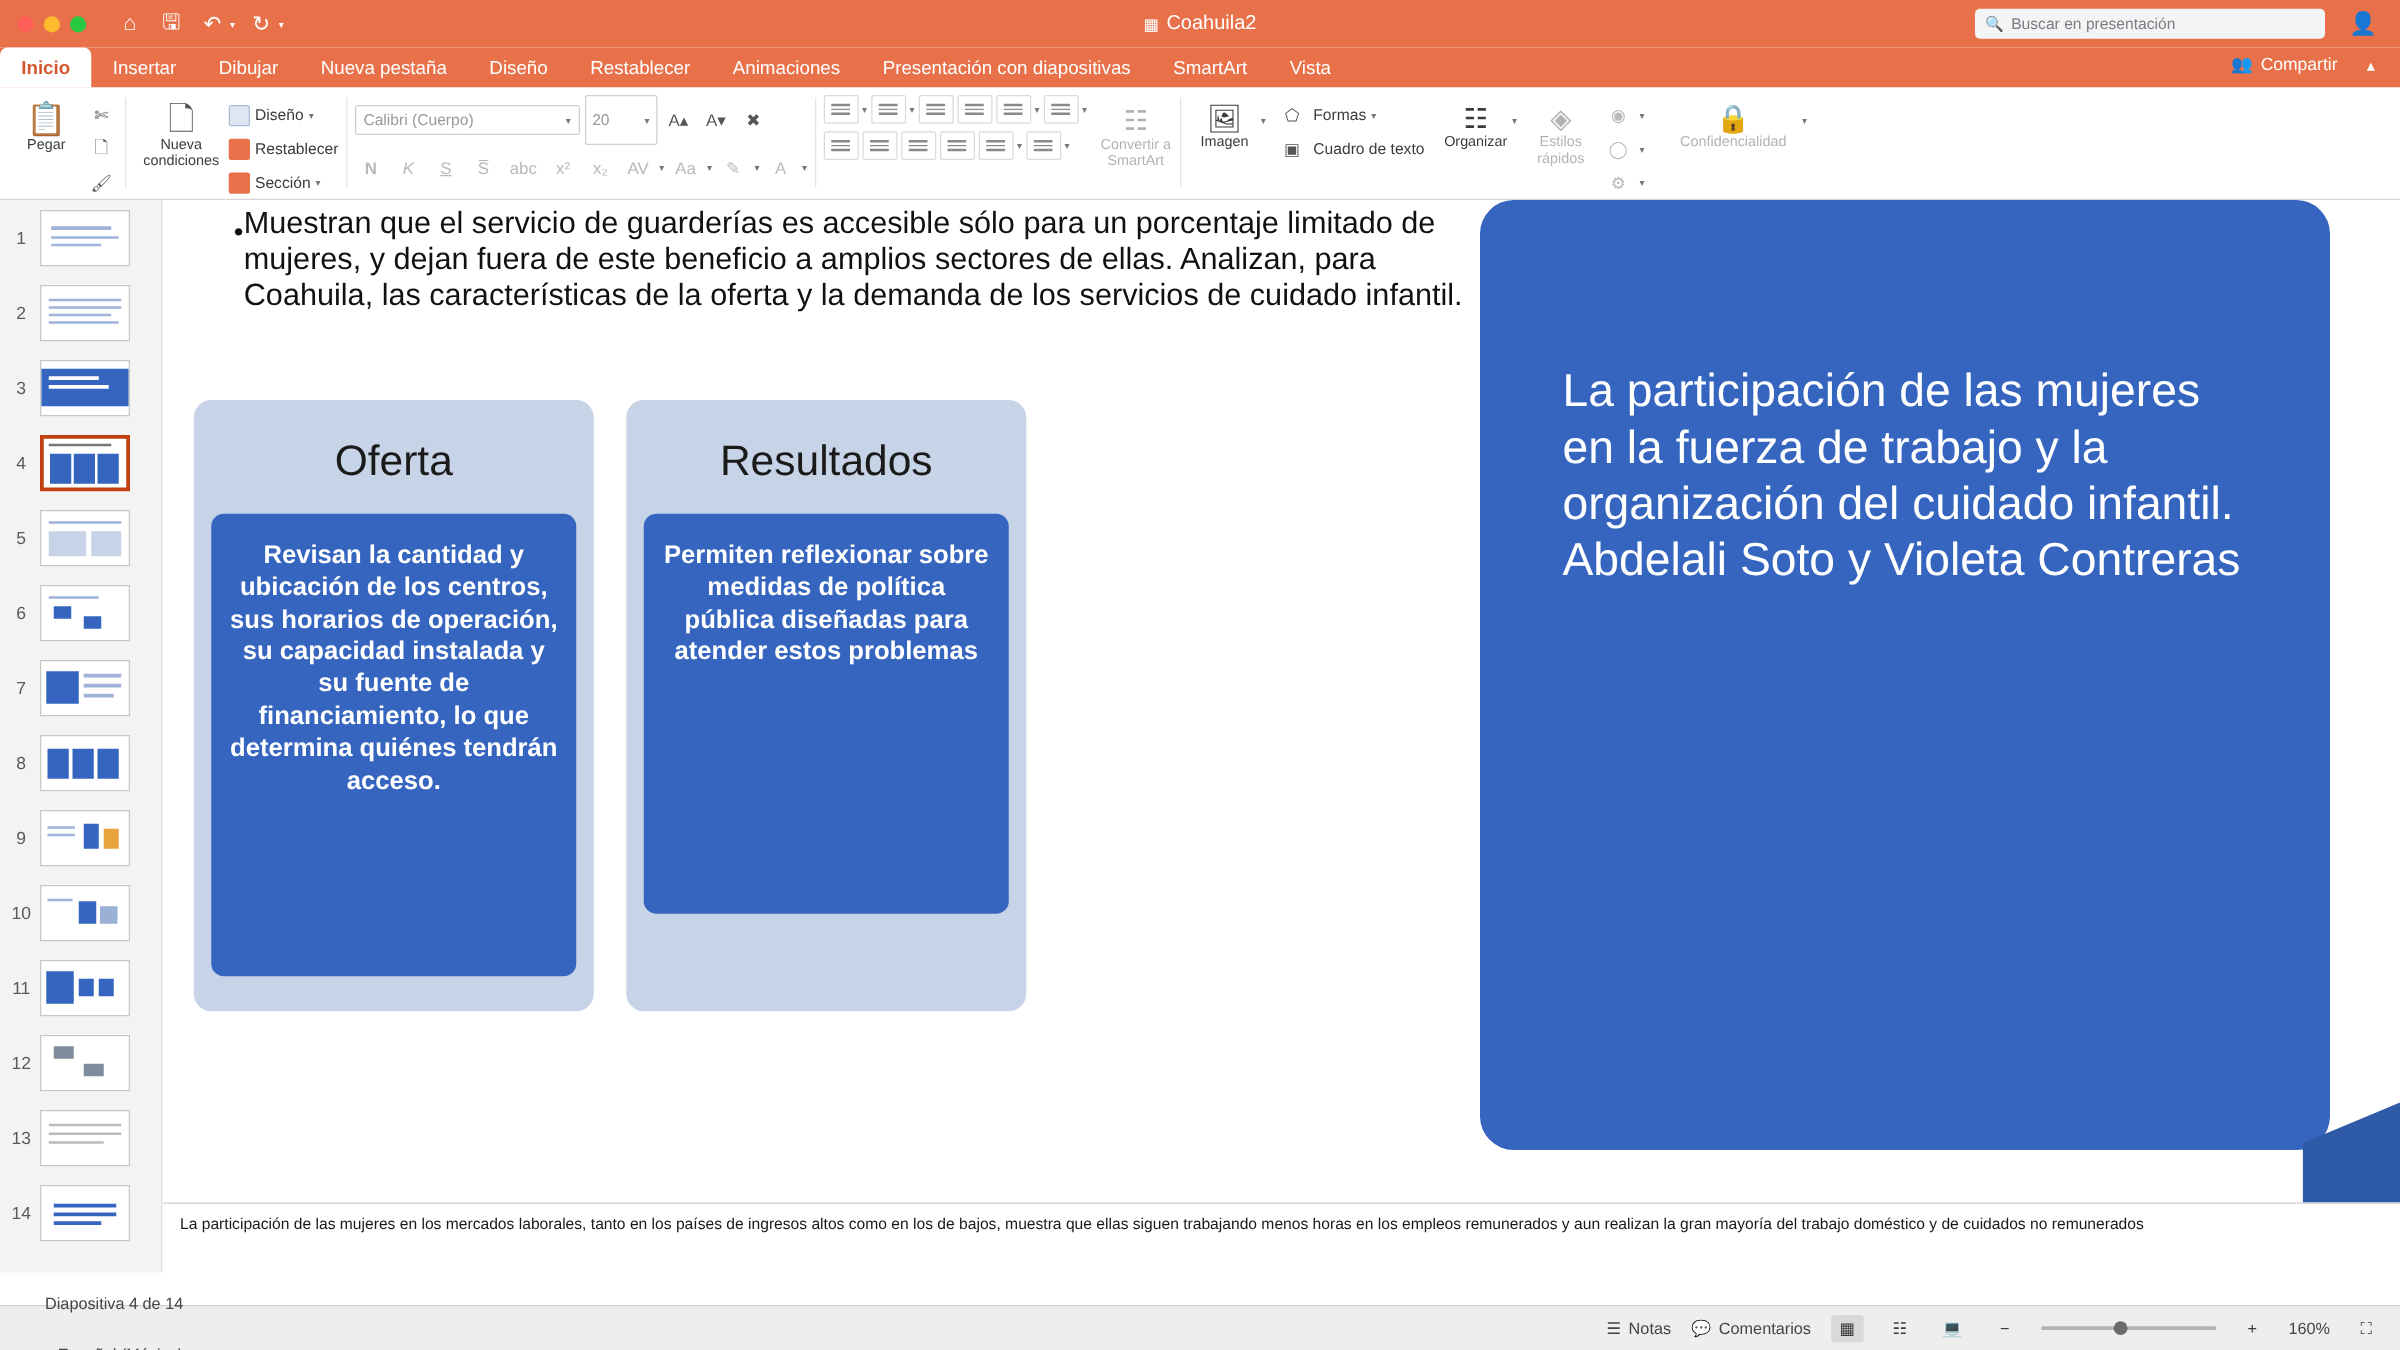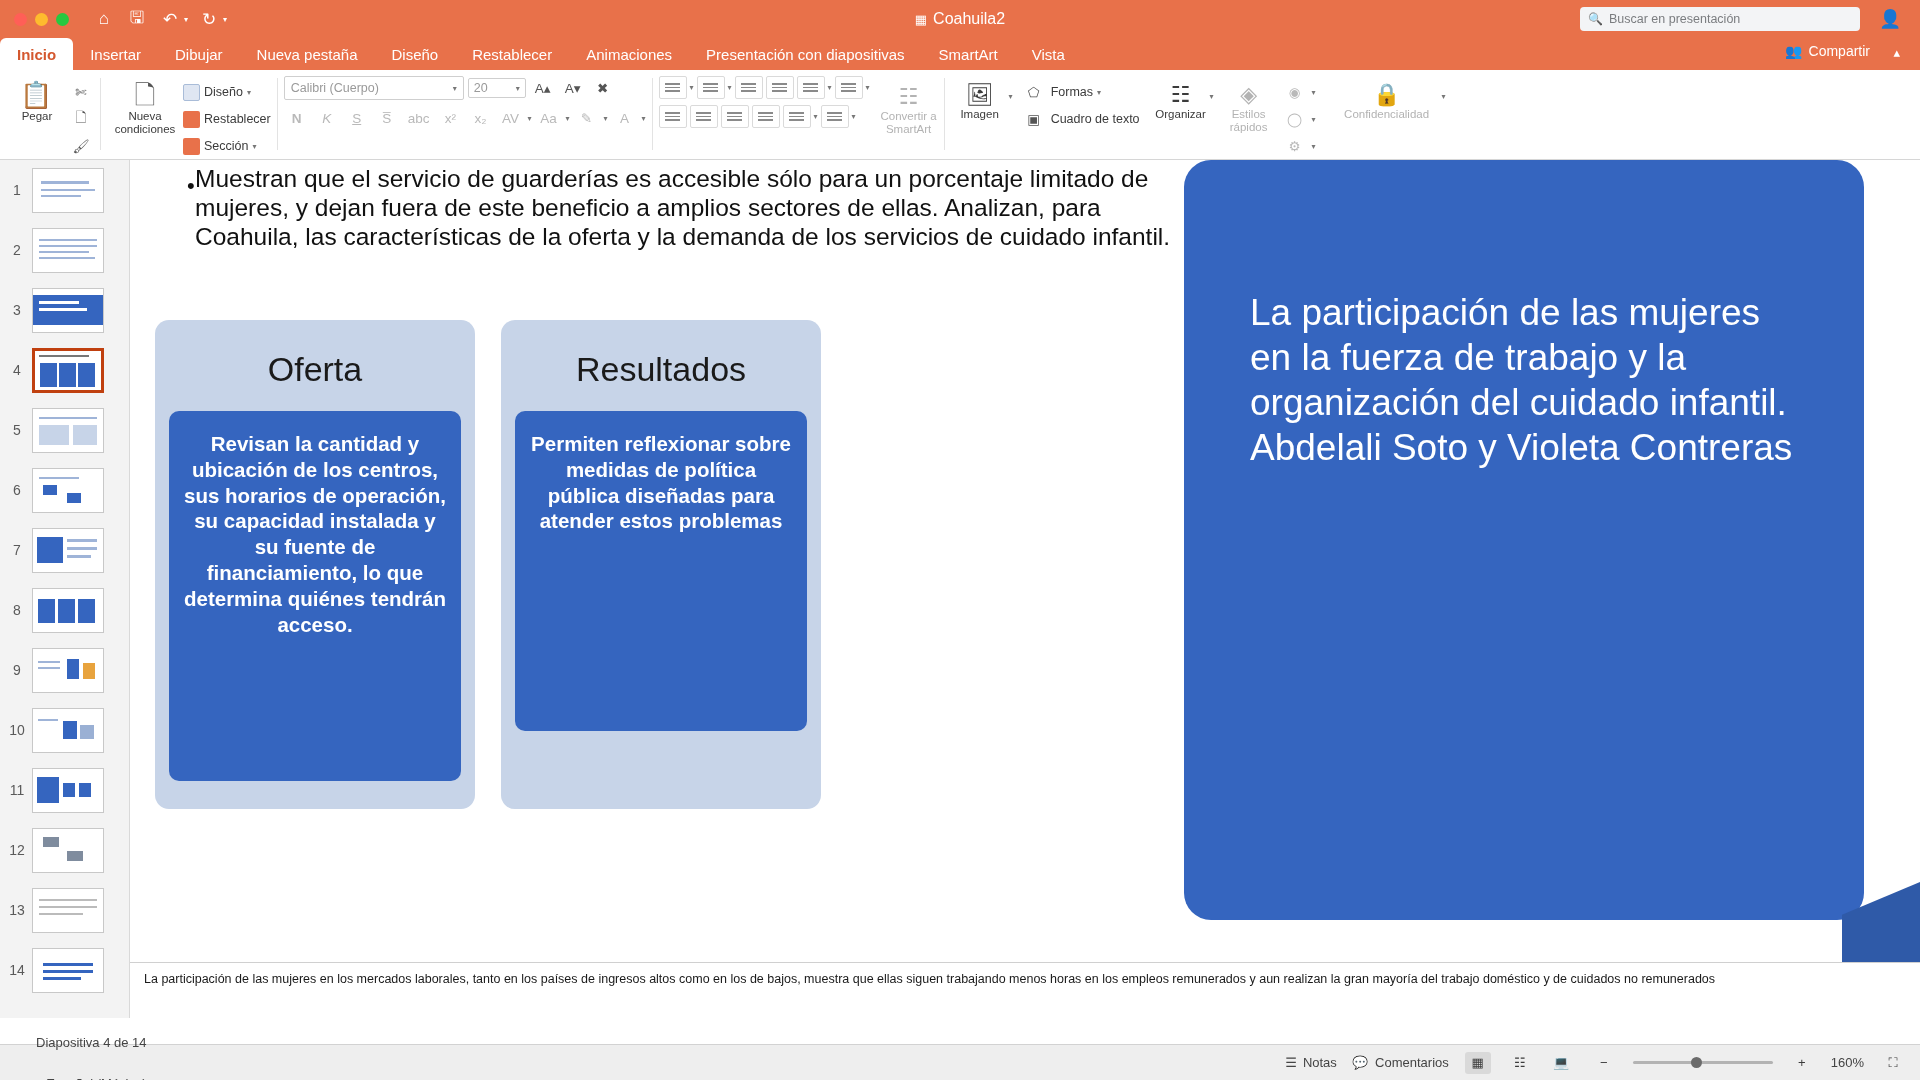--- a/index.html
+++ b/index.html
@@ -86,21 +86,21 @@
   .stack { display: flex; flex-direction: column; gap: 3px; padding-top: 6px; }
 
   .font-area { padding-top: 6px; }
   .font-row { display: flex; align-items: center; gap: 4px; margin-bottom: 6px; }
   .font-name {
     width: 180px; height: 24px; border: 1px solid #cfcfcf; border-radius: 2px;
     display: flex; align-items: center; justify-content: space-between;
     padding: 0 6px; font-size: 12.5px; color: #9a9a9a; background:#fff;
   }
   .font-size {
-    width: 58px; height: 20px; border: 1px solid #cfcfcf; border-radius: 2px;
+    width: 58px; height: 40px; border: 1px solid #cfcfcf; border-radius: 2px;
     display: flex; align-items: center; justify-content: space-between;
     padding: 0 5px; font-size: 12.5px; color: #9a9a9a; background:#fff;
   }
   .ibtn {
     min-width: 26px; height: 24px; padding: 0 4px;
     display: flex; align-items: center; justify-content: center;
     font-size: 13.5px; color: #b9b9b9;
   }
   .ibtn.dark { color: #555; }
 

